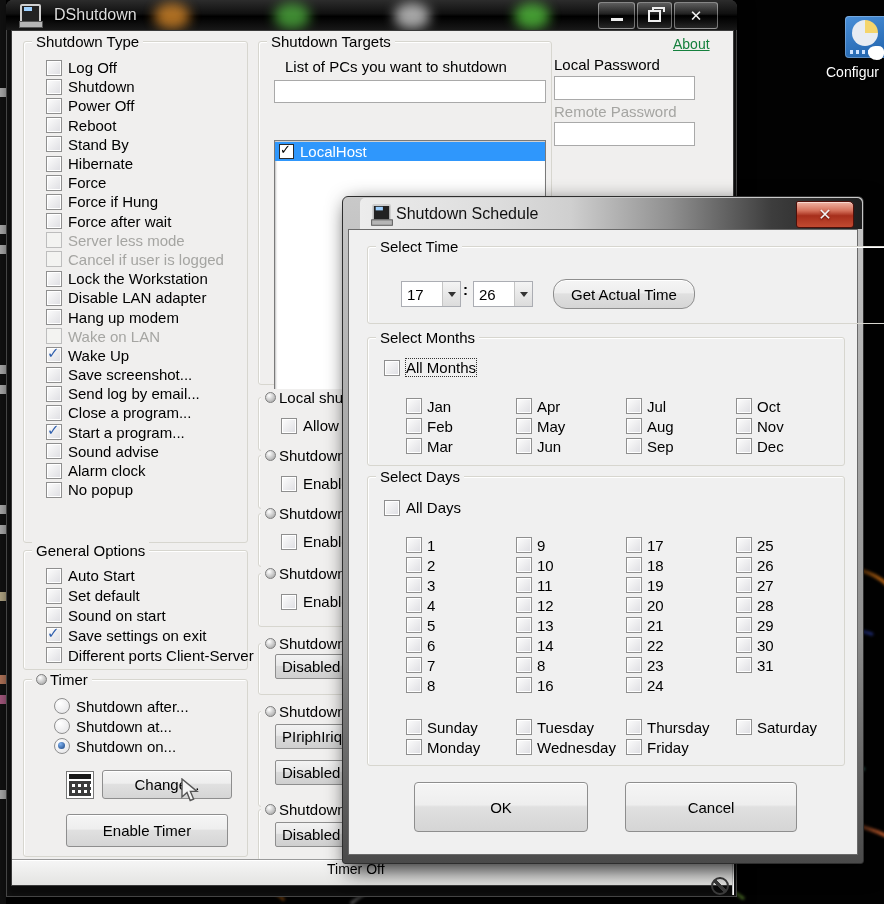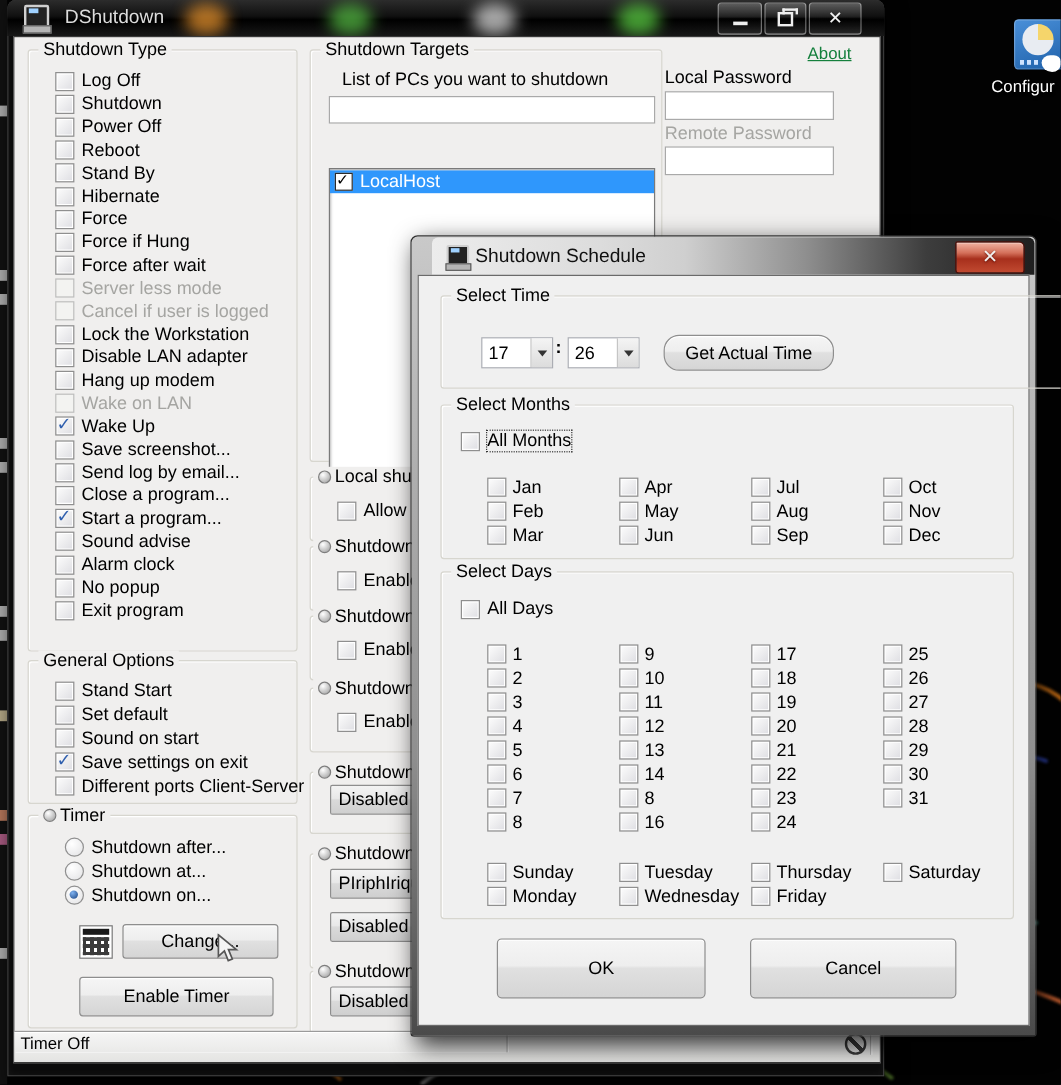--- a/index.html
+++ b/index.html
@@ -80,21 +80,21 @@
 
   
   .grid{display:grid;grid-auto-flow:column;}
   .g-months{grid-template-rows:repeat(3,20px);grid-template-columns:repeat(4,110px);}
   .g-days{grid-template-rows:repeat(8,20px);grid-template-columns:repeat(4,110px);}
   .g-week{grid-template-rows:repeat(2,20px);grid-template-columns:repeat(4,110px);}
   .grid .row{height:20px;gap:5px;}
 
   
   #statusbar{position:absolute;left:0;right:0;bottom:0;height:24px;background:linear-gradient(#f5f5f5,#e4e4e2);
-     border-top:1px solid #fff;box-shadow:0 -1px 0 #9a9a9a;display:flex;align-items:flex-start;font-size:14px;}
+     border-top:1px solid #fff;box-shadow:0 -1px 0 #9a9a9a;display:flex;align-items:flex-end;font-size:14px;flex-direction:column;}
   .sp{border-right:1px solid #bdbdbd;box-shadow:1px 0 0 #fff;display:flex;align-items:center;padding-left:5px;}
   .nosign{width:14px;height:14px;border-radius:50%;border:2px solid #3c3c3c;
      background:linear-gradient(45deg,transparent 42%,#3c3c3c 42% 58%,transparent 58%);}
 
   
   #dialog{left:342px;top:196px;width:520px;height:666px;background:linear-gradient(180deg,#c9c9c9,#8f8f8f 65%,#4a4a4a);
      border:1px solid #2e2e2e;border-radius:6px 6px 3px 3px;box-shadow:5px 7px 20px rgba(0,0,0,.8);}
   #dlg-titlebar{position:absolute;left:1px;top:1px;right:1px;height:31px;border-radius:5px 5px 0 0;
      background:linear-gradient(90deg,#ececec 0%,#dcdcdc 28%,#cfcfcf 42%,#8f8f8f 62%,#3d3d3d 82%,#1f1f1f 100%);
      display:flex;align-items:center;margin-left:16px;}
@@ -260,34 +260,30 @@
               <span class="lbl">Sound advise</span>
             </div>
             <div class="row">
               <span class="cb"></span>
               <span class="lbl">Alarm clock</span>
             </div>
             <div class="row">
               <span class="cb"></span>
               <span class="lbl">No popup</span>
             </div>
-            <div class="row">
-              <span class="cb"></span>
-              <span class="lbl">Exit program</span>
-            </div>
           </div>
       </div>
 
       <div class="grp" style="left:11px;top:519px;width:223px;height:118px;">
         <div class="gl">General Options</div>
         <div style="position:absolute;left:22px;top:15px;">
 
         <div class="row" style="height:19.8px">
               <span class="cb"></span>
-              <span class="lbl">Stand Start</span>
+              <span class="lbl">Auto Start</span>
             </div>
             <div class="row" style="height:19.8px">
               <span class="cb"></span>
               <span class="lbl">Set default</span>
             </div>
             <div class="row" style="height:19.8px">
               <span class="cb"></span>
               <span class="lbl">Sound on start</span>
             </div>
             <div class="row checked" style="height:19.8px">

